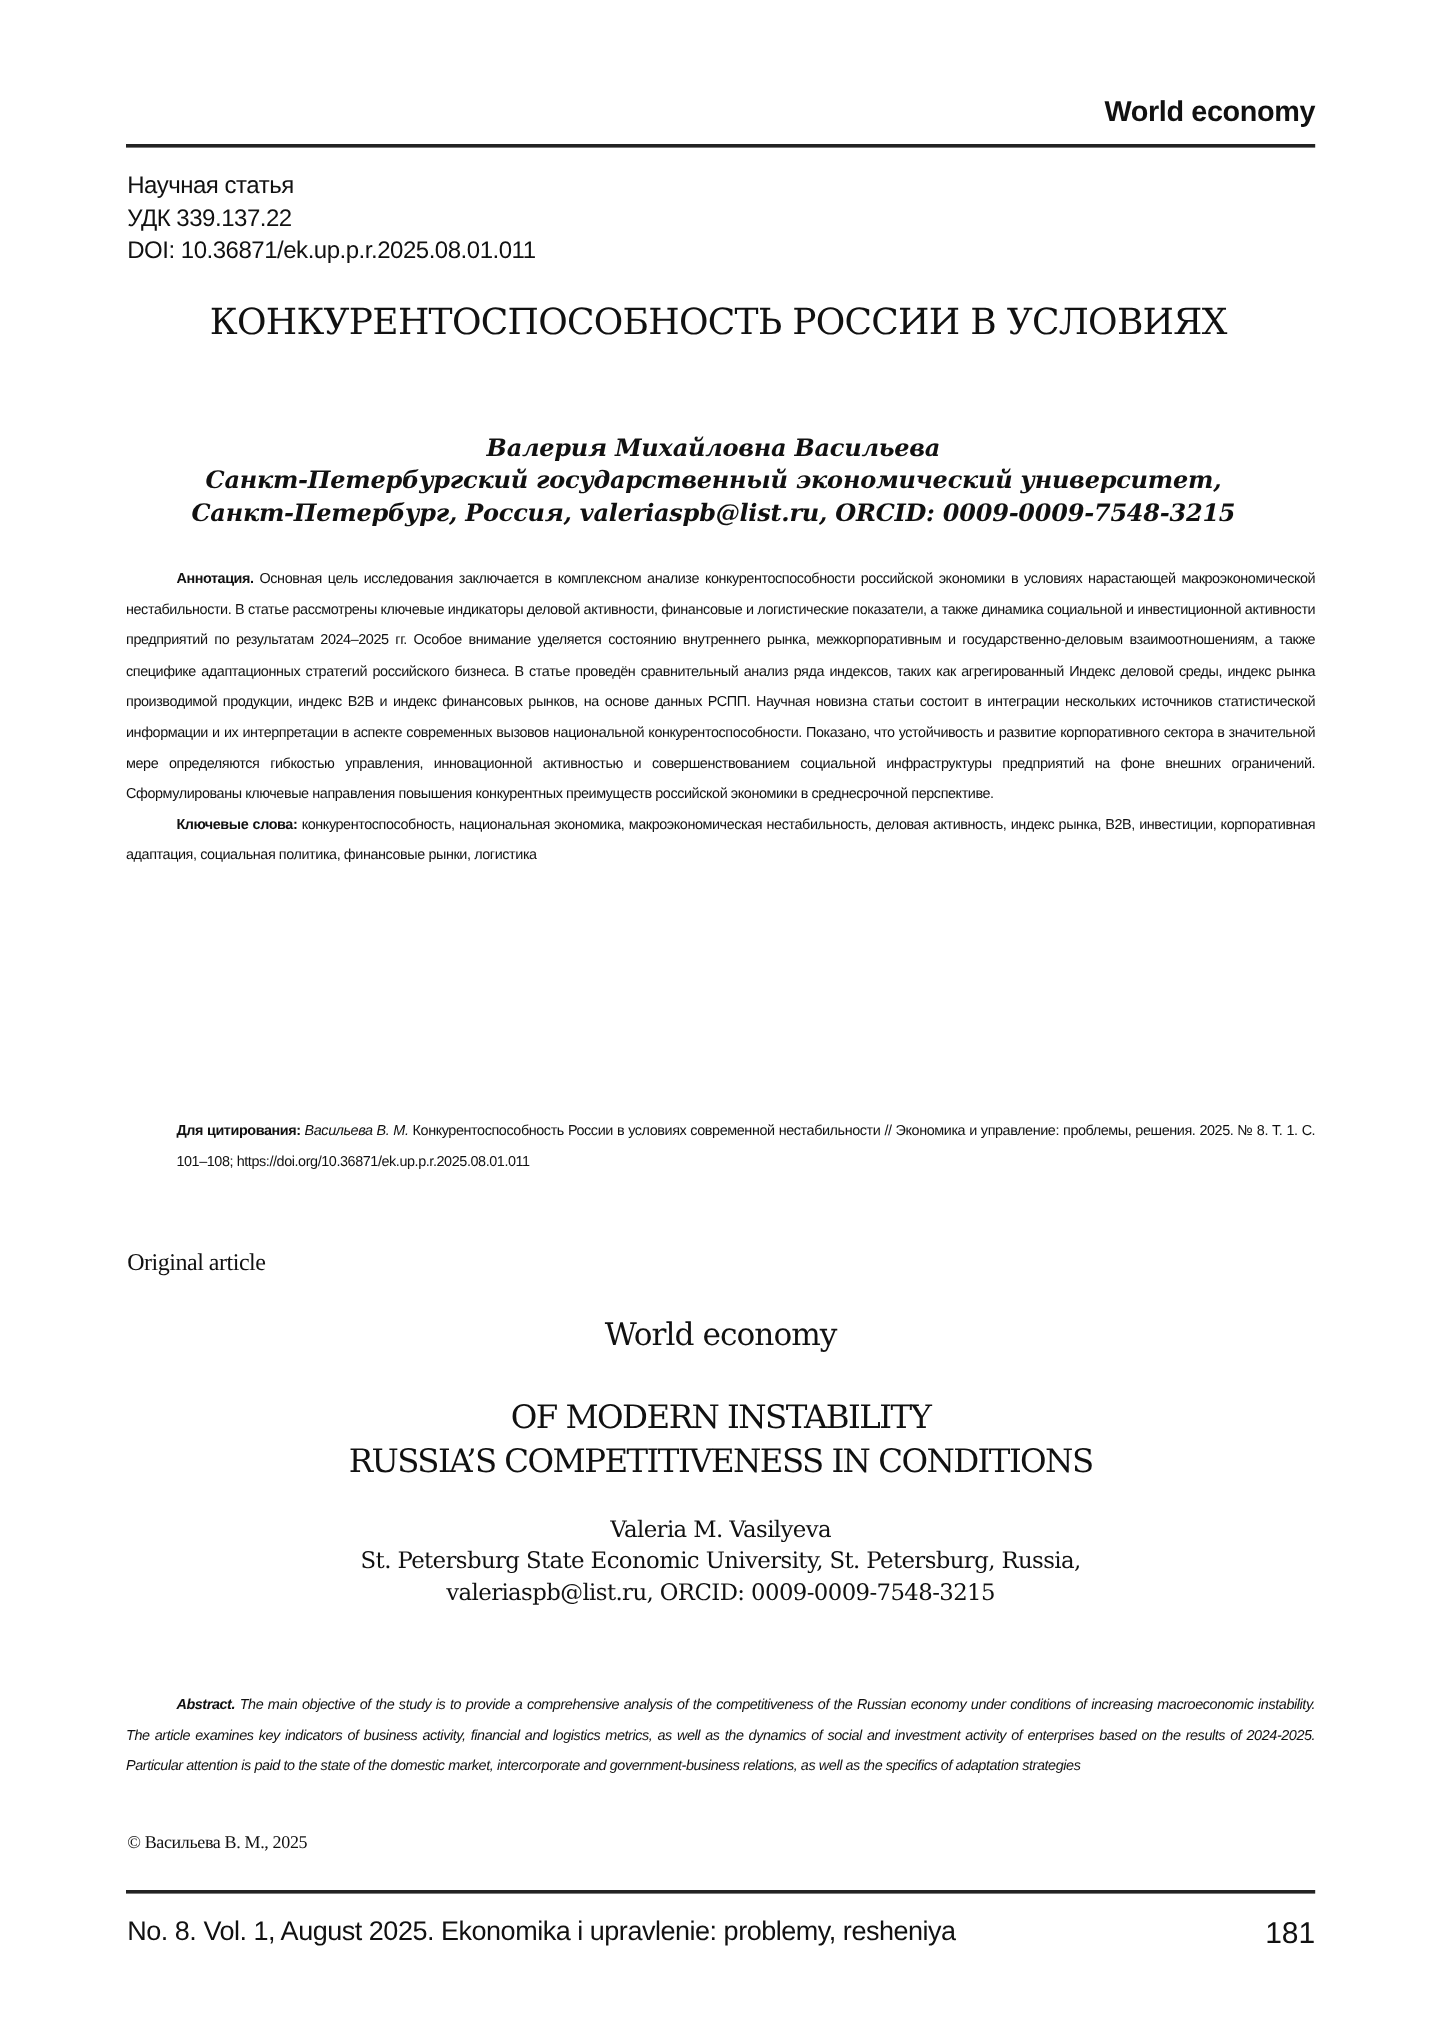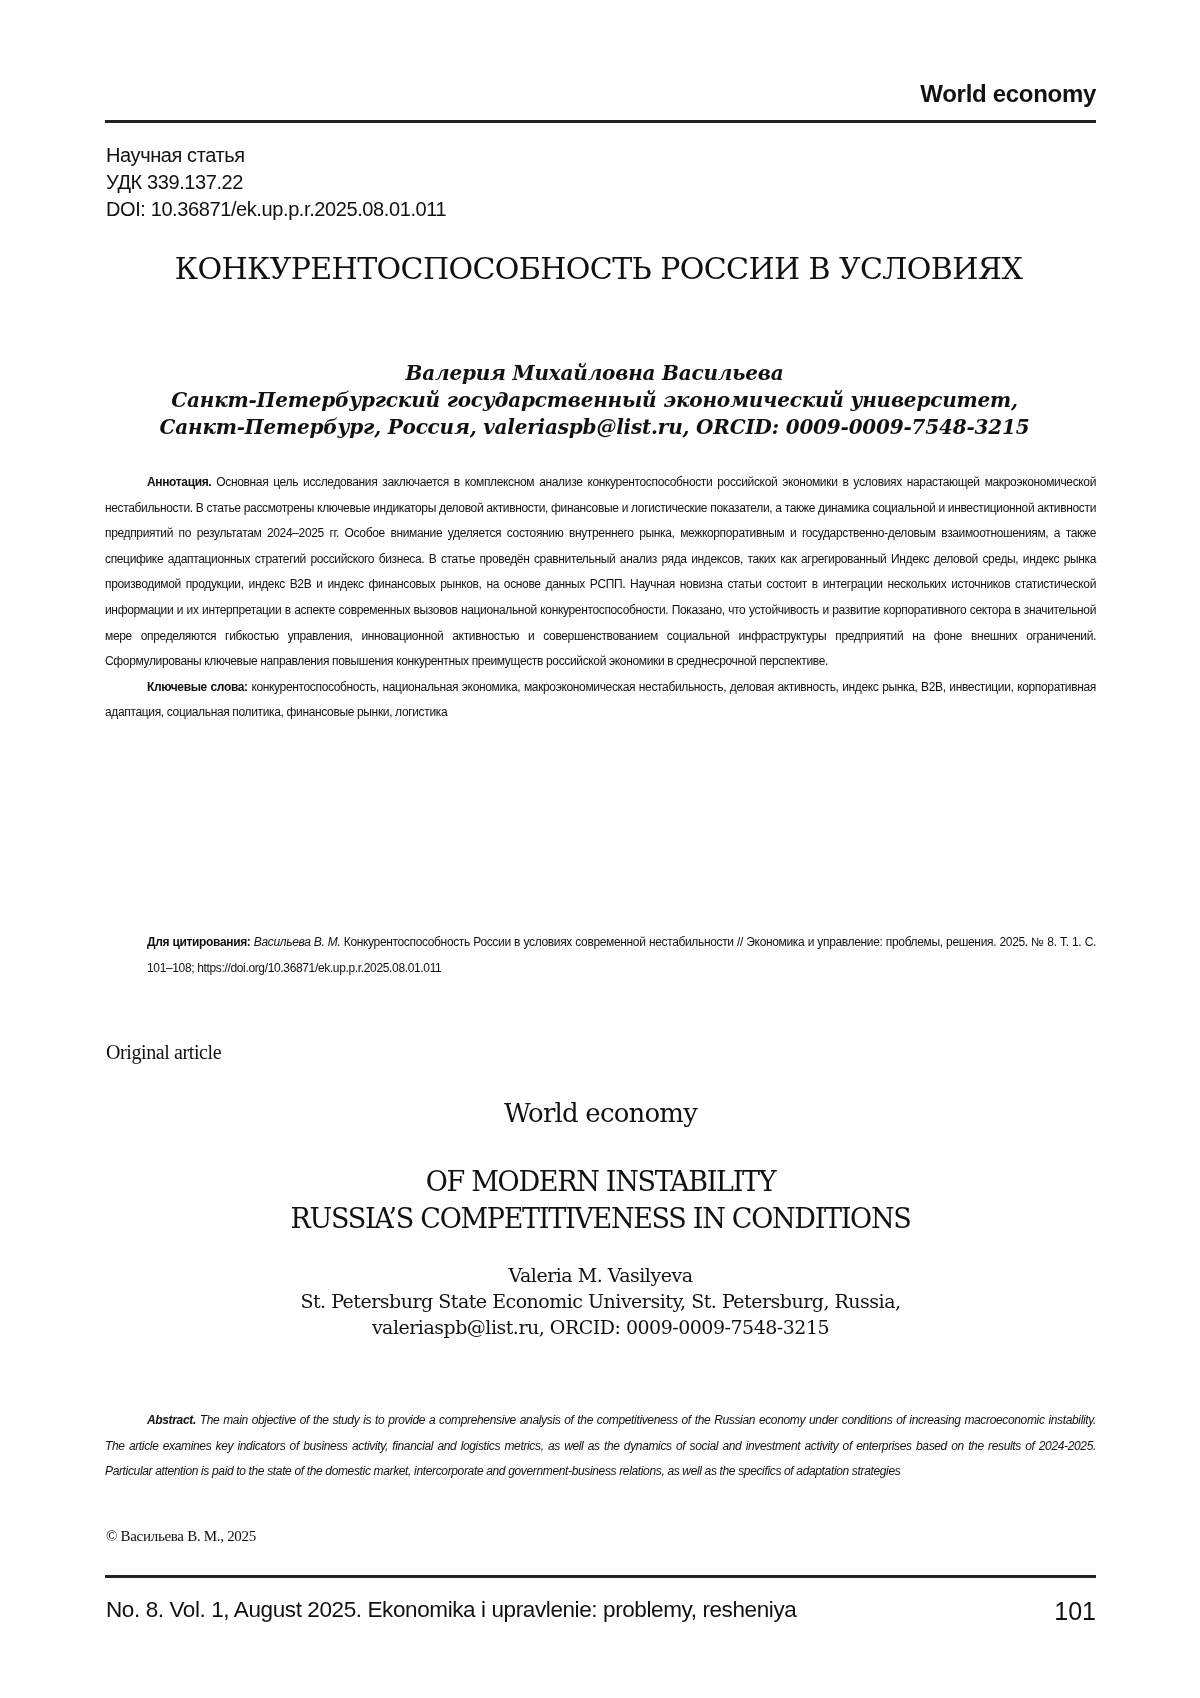--- a/index.html
+++ b/index.html
@@ -201,15 +201,15 @@
   </div>
 
   <div class="abstract-block en-abstract">
     <p><b>Abstract.</b><span> The main objective of the study is to provide a comprehensive analysis of the competitiveness of the Russian economy under conditions of increasing macroeconomic instability. The article examines key indicators of business activity, financial and logistics metrics, as well as the dynamics of social and investment activity of enterprises based on the results of 2024-2025. Particular attention is paid to the state of the domestic market, intercorporate and government-business relations, as well as the specifics of adaptation strategies</span></p>
   </div>
 
   <div class="copyright">© Васильева В. М., 2025</div>
 
   <div class="foot-rule"></div>
   <div class="footer-journal">No. 8. Vol. 1, August 2025. Ekonomika i upravlenie: problemy, resheniya</div>
-  <div class="footer-page">101</div>
+  <div class="footer-page">181</div>
 
 </div>
 
 </body></html>

